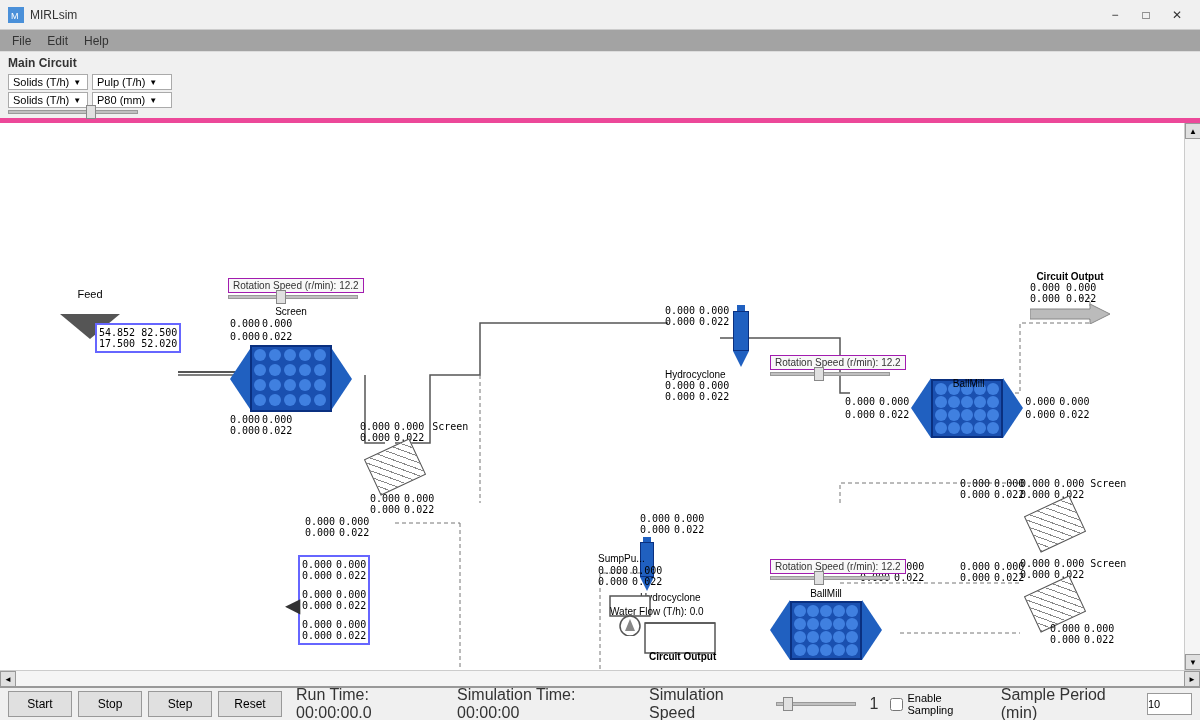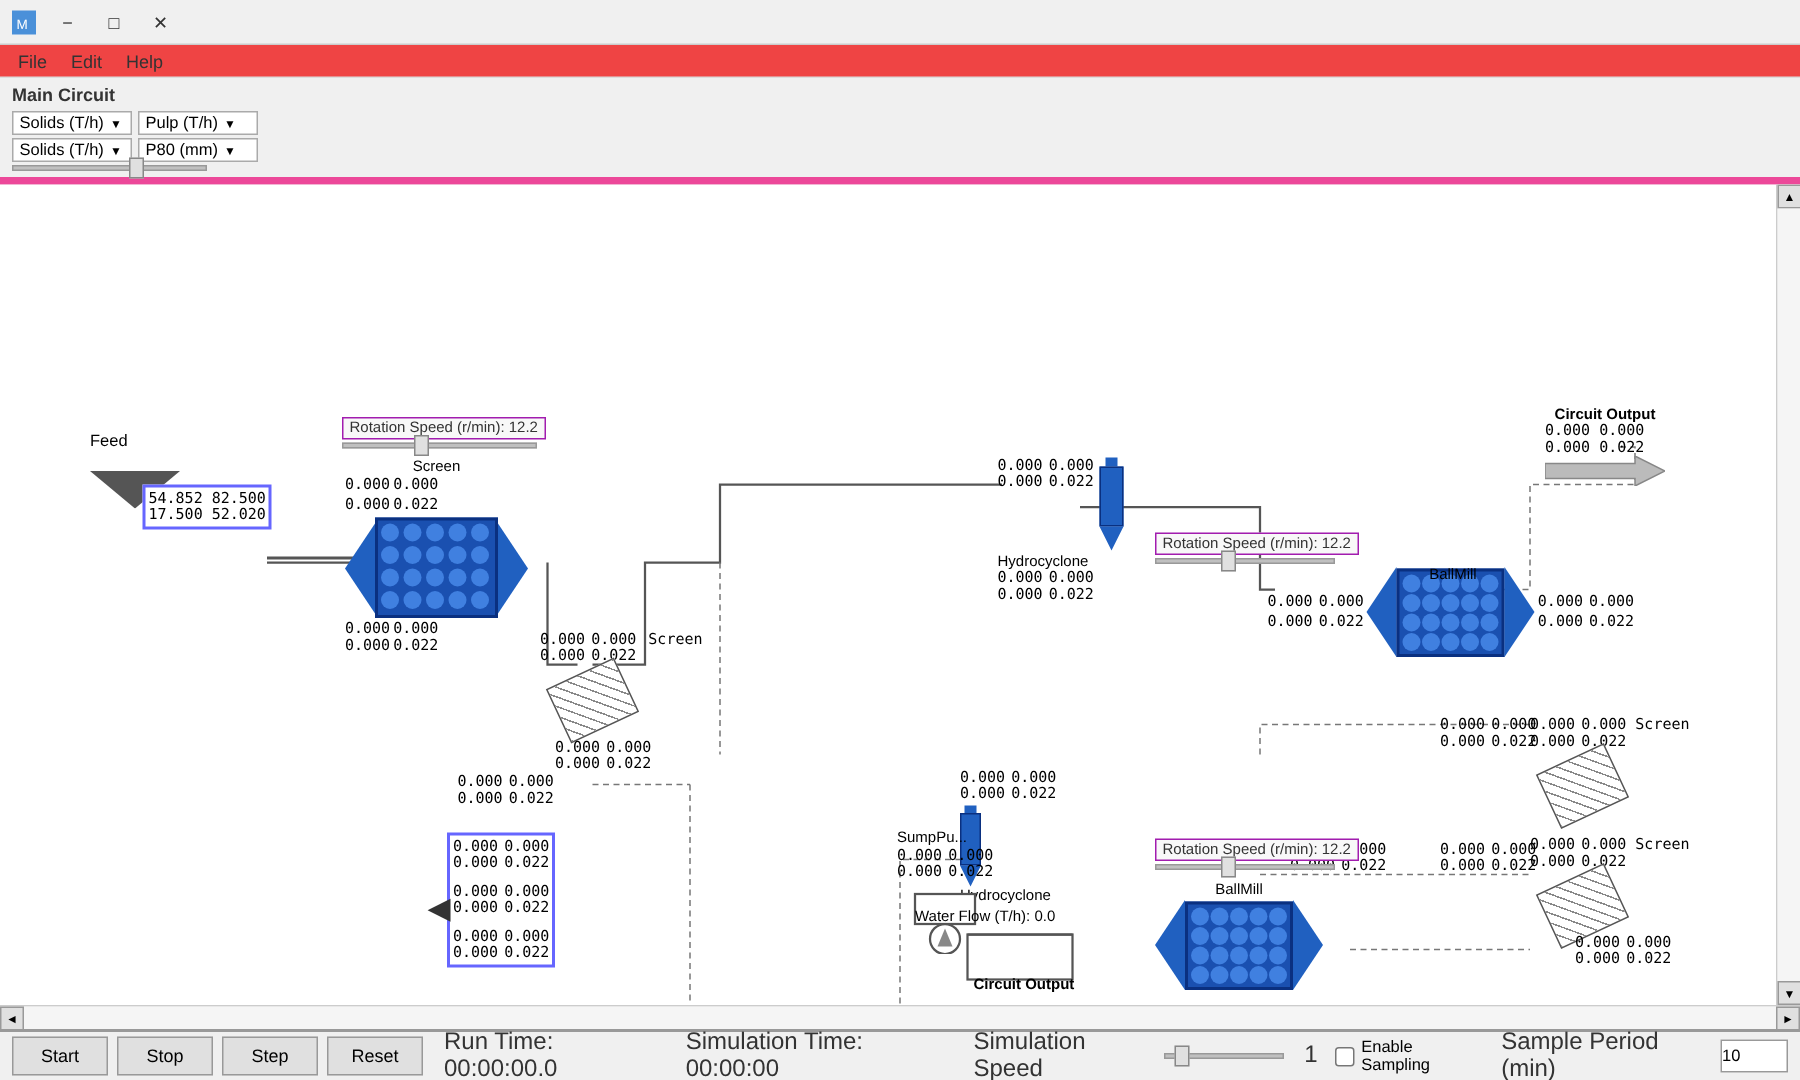--- a/index.html
+++ b/index.html
@@ -6,21 +6,21 @@
     body { font-family: 'Segoe UI', Tahoma, sans-serif; font-size: 11px; background: #f0f0f0; width: 1200px; height: 720px; overflow: hidden; display: flex; flex-direction: column; }
     
     
     .title-bar { background: #f0f0f0; height: 30px; display: flex; align-items: center; padding: 0 8px; border-bottom: 1px solid #ccc; user-select: none; }
     .title-bar-icon { width: 16px; height: 16px; background: #4a90d9; margin-right: 6px; display: flex; align-items: center; justify-content: center; }
     .title-bar-text { flex: 1; font-size: 12px; color: #333; }
     .title-bar-controls { display: flex; gap: 1px; }
     .title-btn { width: 30px; height: 20px; background: none; border: none; cursor: pointer; font-size: 12px; display: flex; align-items: center; justify-content: center; color: #333; }
     
     
-    .menu-bar { background: #ef4444; height: 22px; display: flex; align-items: center; padding: 0 4px; border-bottom: 1px solid #ddd; text-align: right; }
+    .menu-bar { background: #a3a3a3; height: 22px; display: flex; align-items: center; padding: 0 4px; border-bottom: 1px solid #ddd; text-align: right; }
     .menu-item { padding: 2px 8px; cursor: pointer; font-size: 12px; color: #333; }
     
     
     .toolbar { background: #f0f0f0; padding: 4px 8px; border-bottom: 5px solid #ec4899; }
     .toolbar-label { font-size: 12px; font-weight: bold; color: #333; margin-bottom: 4px; }
     .toolbar-row { display: flex; align-items: center; gap: 4px; margin-bottom: 2px; }
     .dropdown { display: flex; align-items: center; border: 1px solid #aaa; background: white; padding: 1px 4px; cursor: pointer; font-size: 11px; min-width: 80px; }
     .dropdown-arrow { margin-left: 4px; font-size: 8px; }
     .slider-container { display: flex; align-items: center; gap: 4px; font-size: 11px; }
     
@@ -30,21 +30,21 @@
     
     
     .status-bar { background: #f0f0f0; height: 34px; border-top: 2px solid #999; display: flex; align-items: center; padding: 0 8px; gap: 6px; }
     .status-btn { min-width: 64px; height: 26px; background: #e0e0e0; border: 1px solid #999; cursor: pointer; font-size: 12px; padding: 0 8px; }
     .status-text { font-size: 16px; color: #333; margin-left: 8px; }
     .status-spacer { flex: 1; }
     .checkbox-label { display: flex; align-items: center; gap: 4px; font-size: 11px; }
     
     
     .flow-canvas { position: absolute; top: 0; left: 0; width: 100%; height: 100%; pointer-events: none; }
-    .feed-label { font-size: 11px; margin-bottom: 14px; }
+    .feed-label { text-align: center; font-size: 11px; margin-bottom: 14px; }
     
     
     .mill-grid { display: grid; grid-template-columns: repeat(5, 14px); grid-template-rows: repeat(4, 14px); gap: 1px; background: #1a50b0; padding: 2px; border: 2px solid #0a3080; }
     .mill-cell { background: #4080e0; border-radius: 50%; width: 12px; height: 12px; }
     
     .mill-wrapper { display: flex; align-items: center; }
     .mill-side-triangle-left { width: 0; height: 0; border-top: 30px solid transparent; border-bottom: 30px solid transparent; border-right: 20px solid #2060c0; }
     .mill-side-triangle-right { width: 0; height: 0; border-top: 30px solid transparent; border-bottom: 30px solid transparent; border-left: 20px solid #2060c0; }
     
     
@@ -75,20 +75,21 @@
 </head>
 <body>
 
 <div class="title-bar">
   <div class="title-bar-icon">
     <svg width="14" height="14" viewBox="0 0 14 14">
         <rect width="14" height="14" fill="#4a90d9"></rect>
         <text x="2" y="11" fill="white" font-size="9">M</text>
       </svg>
   </div>
+  <span class="title-bar-text">MIRLsim</span>
   <div class="title-bar-controls">
     <button class="title-btn">−</button>
     <button class="title-btn">□</button>
     <button class="title-btn close">✕</button>
   </div>
 </div>
 
 <div class="menu-bar">
   <span class="menu-item">File</span>
   <span class="menu-item">Edit</span>

